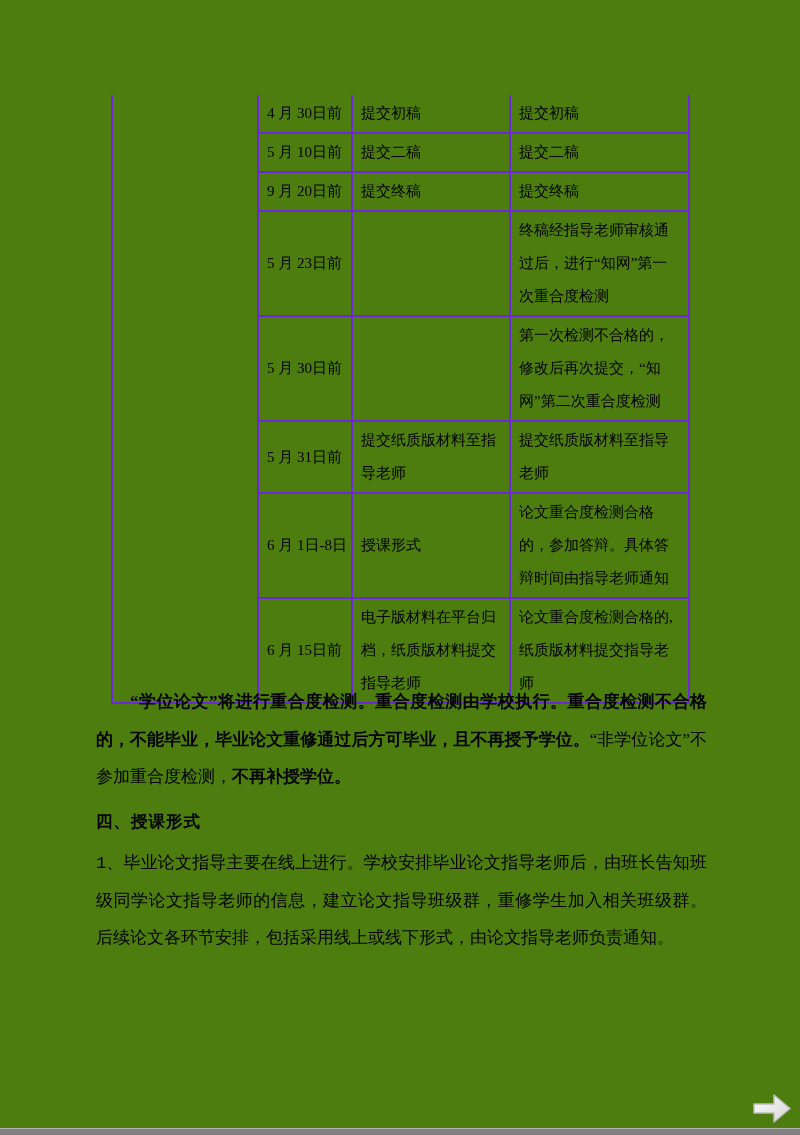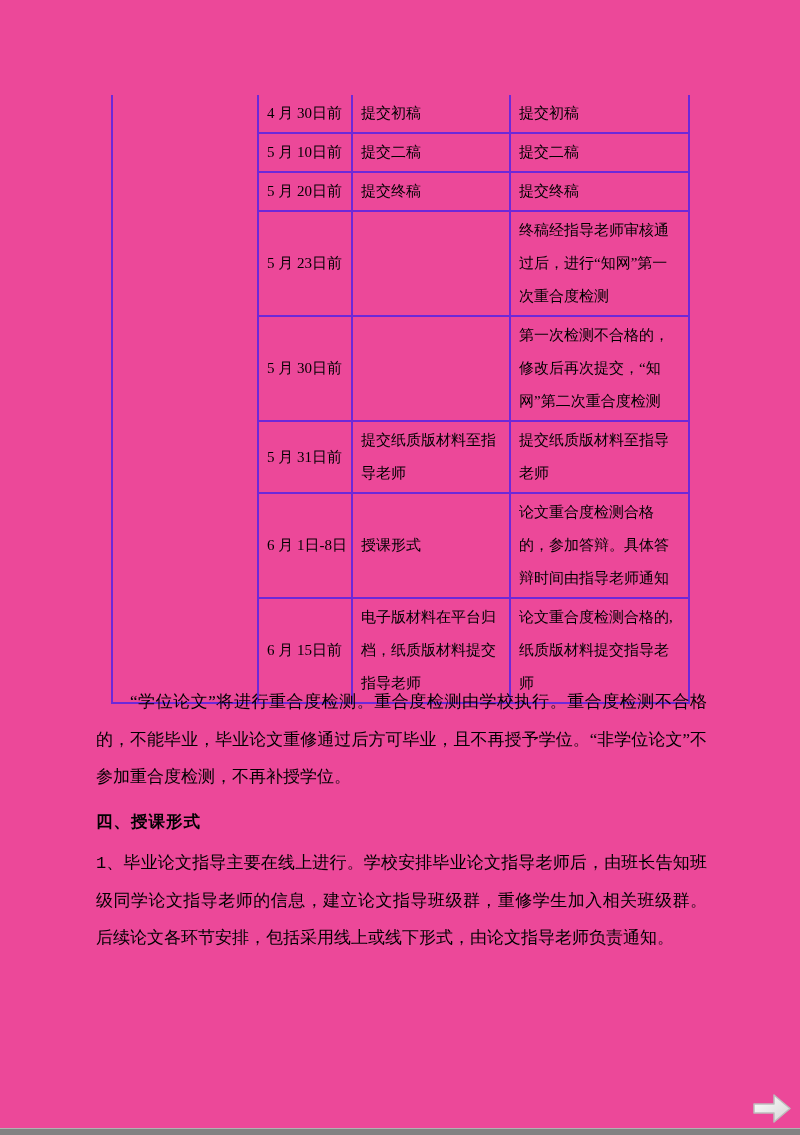--- a/index.html
+++ b/index.html
@@ -4,21 +4,21 @@
 <style>
   * { margin: 0; padding: 0; box-sizing: border-box; }
   html, body { background: #ffffff; }
   body {
     width: 800px; height: 1135px;
     position: relative;
     overflow: hidden;
     font-family: "Liberation Serif", "DejaVu Serif", serif;
     color: #000000;
   }
-  .page { position: absolute; inset: 0; background: #ec4899; }
+  .page { position: absolute; inset: 0; background: #4d7c0f; }
 
   
   table.schedule {
     position: absolute; left: 111px; top: 95px;
     border-collapse: collapse;
     table-layout: fixed;
     width: 577px;
     font-size: 15px;
     line-height: 33px;
   }
@@ -37,21 +37,21 @@
   tr.r-m  { height: 65px; }
   tr.r-l  { height: 95px; }
 
   
   .notice {
     position: absolute; left: 96px; top: 683px; width: 611px;
     font-size: 17px; line-height: 37.5px;
     text-align: justify;
     text-indent: 2em;
   }
-  .notice .b { font-weight: normal; }
+  .notice .b { font-weight: bold; }
   .sec-heading {
     position: absolute; left: 96px; top: 811px;
     font-family: Liberation Serif, serif;
     font-size: 16.5px; font-weight: 600; letter-spacing: 1px;
   }
   .para {
     position: absolute; left: 96px; width: 611px;
     font-size: 17px; line-height: 37.5px;
     text-align: justify;
   }
@@ -83,21 +83,21 @@
       <td class="col-date">4 月 30日前</td>
       <td class="col-plan">提交初稿</td>
       <td class="col-arr">提交初稿</td>
     </tr>
     <tr class="r-s">
       <td class="col-date">5 月 10日前</td>
       <td class="col-plan">提交二稿</td>
       <td class="col-arr">提交二稿</td>
     </tr>
     <tr class="r-s">
-      <td class="col-date">5 月 20日前</td>
+      <td class="col-date">9 月 20日前</td>
       <td class="col-plan">提交终稿</td>
       <td class="col-arr">提交终稿</td>
     </tr>
     <tr class="r-l" style="height:99px;">
       <td class="col-date">5 月 23日前</td>
       <td class="col-plan"></td>
       <td class="col-arr">终稿经指导老师审核通过后，进行“知网”第一次重合度检测</td>
     </tr>
     <tr class="r-l" style="height:93px;">
       <td class="col-date">5 月 30日前</td>

